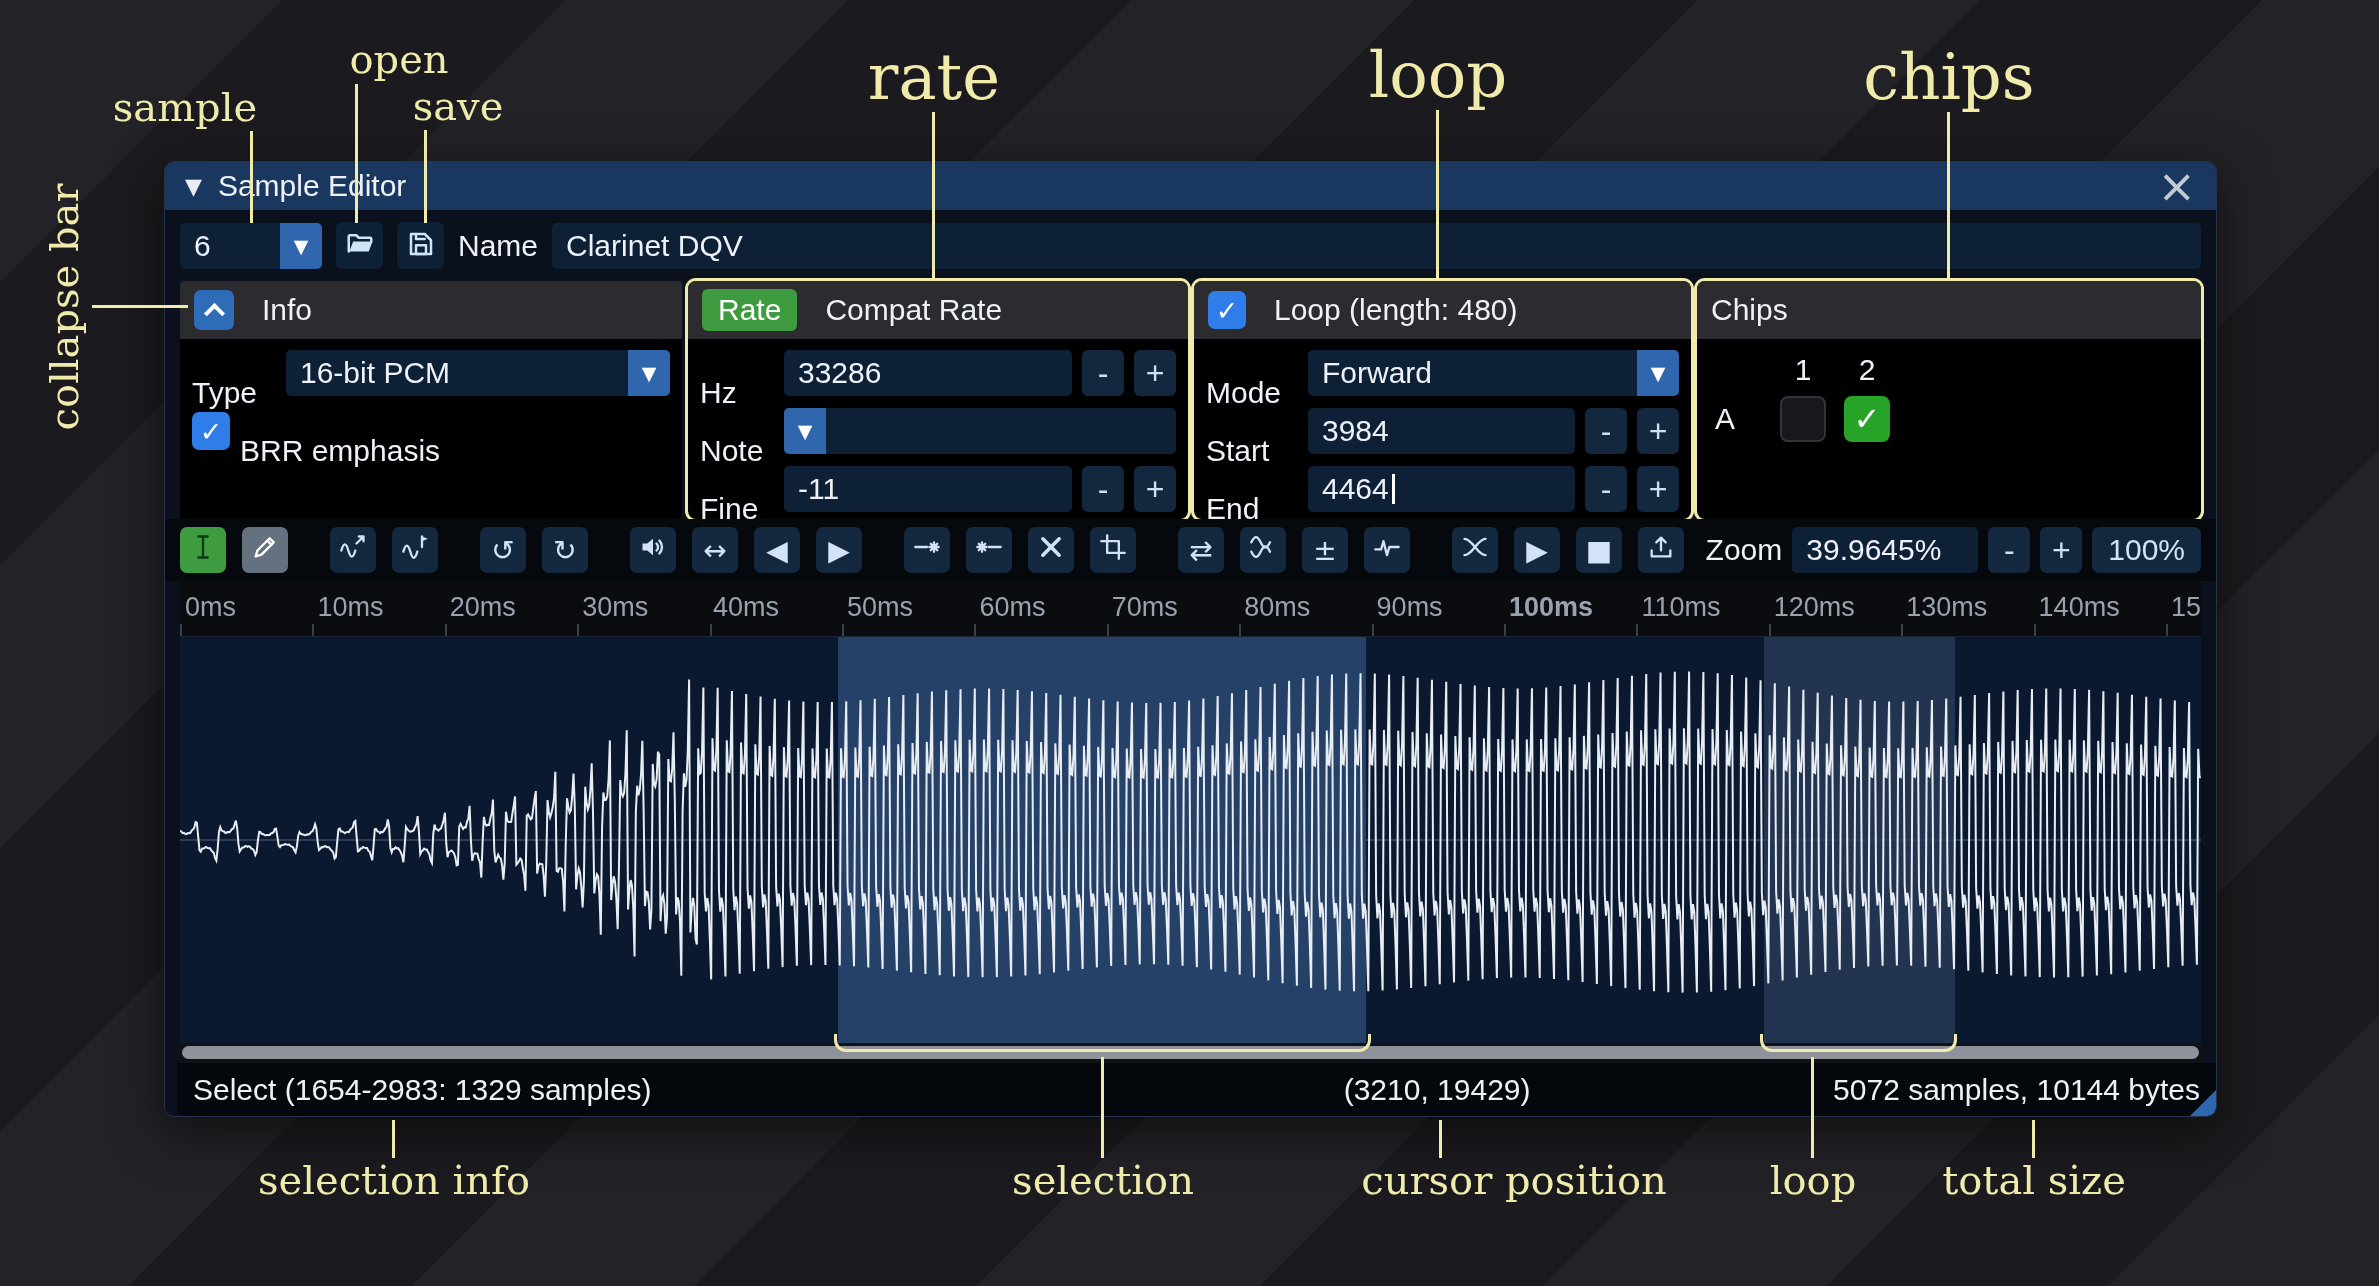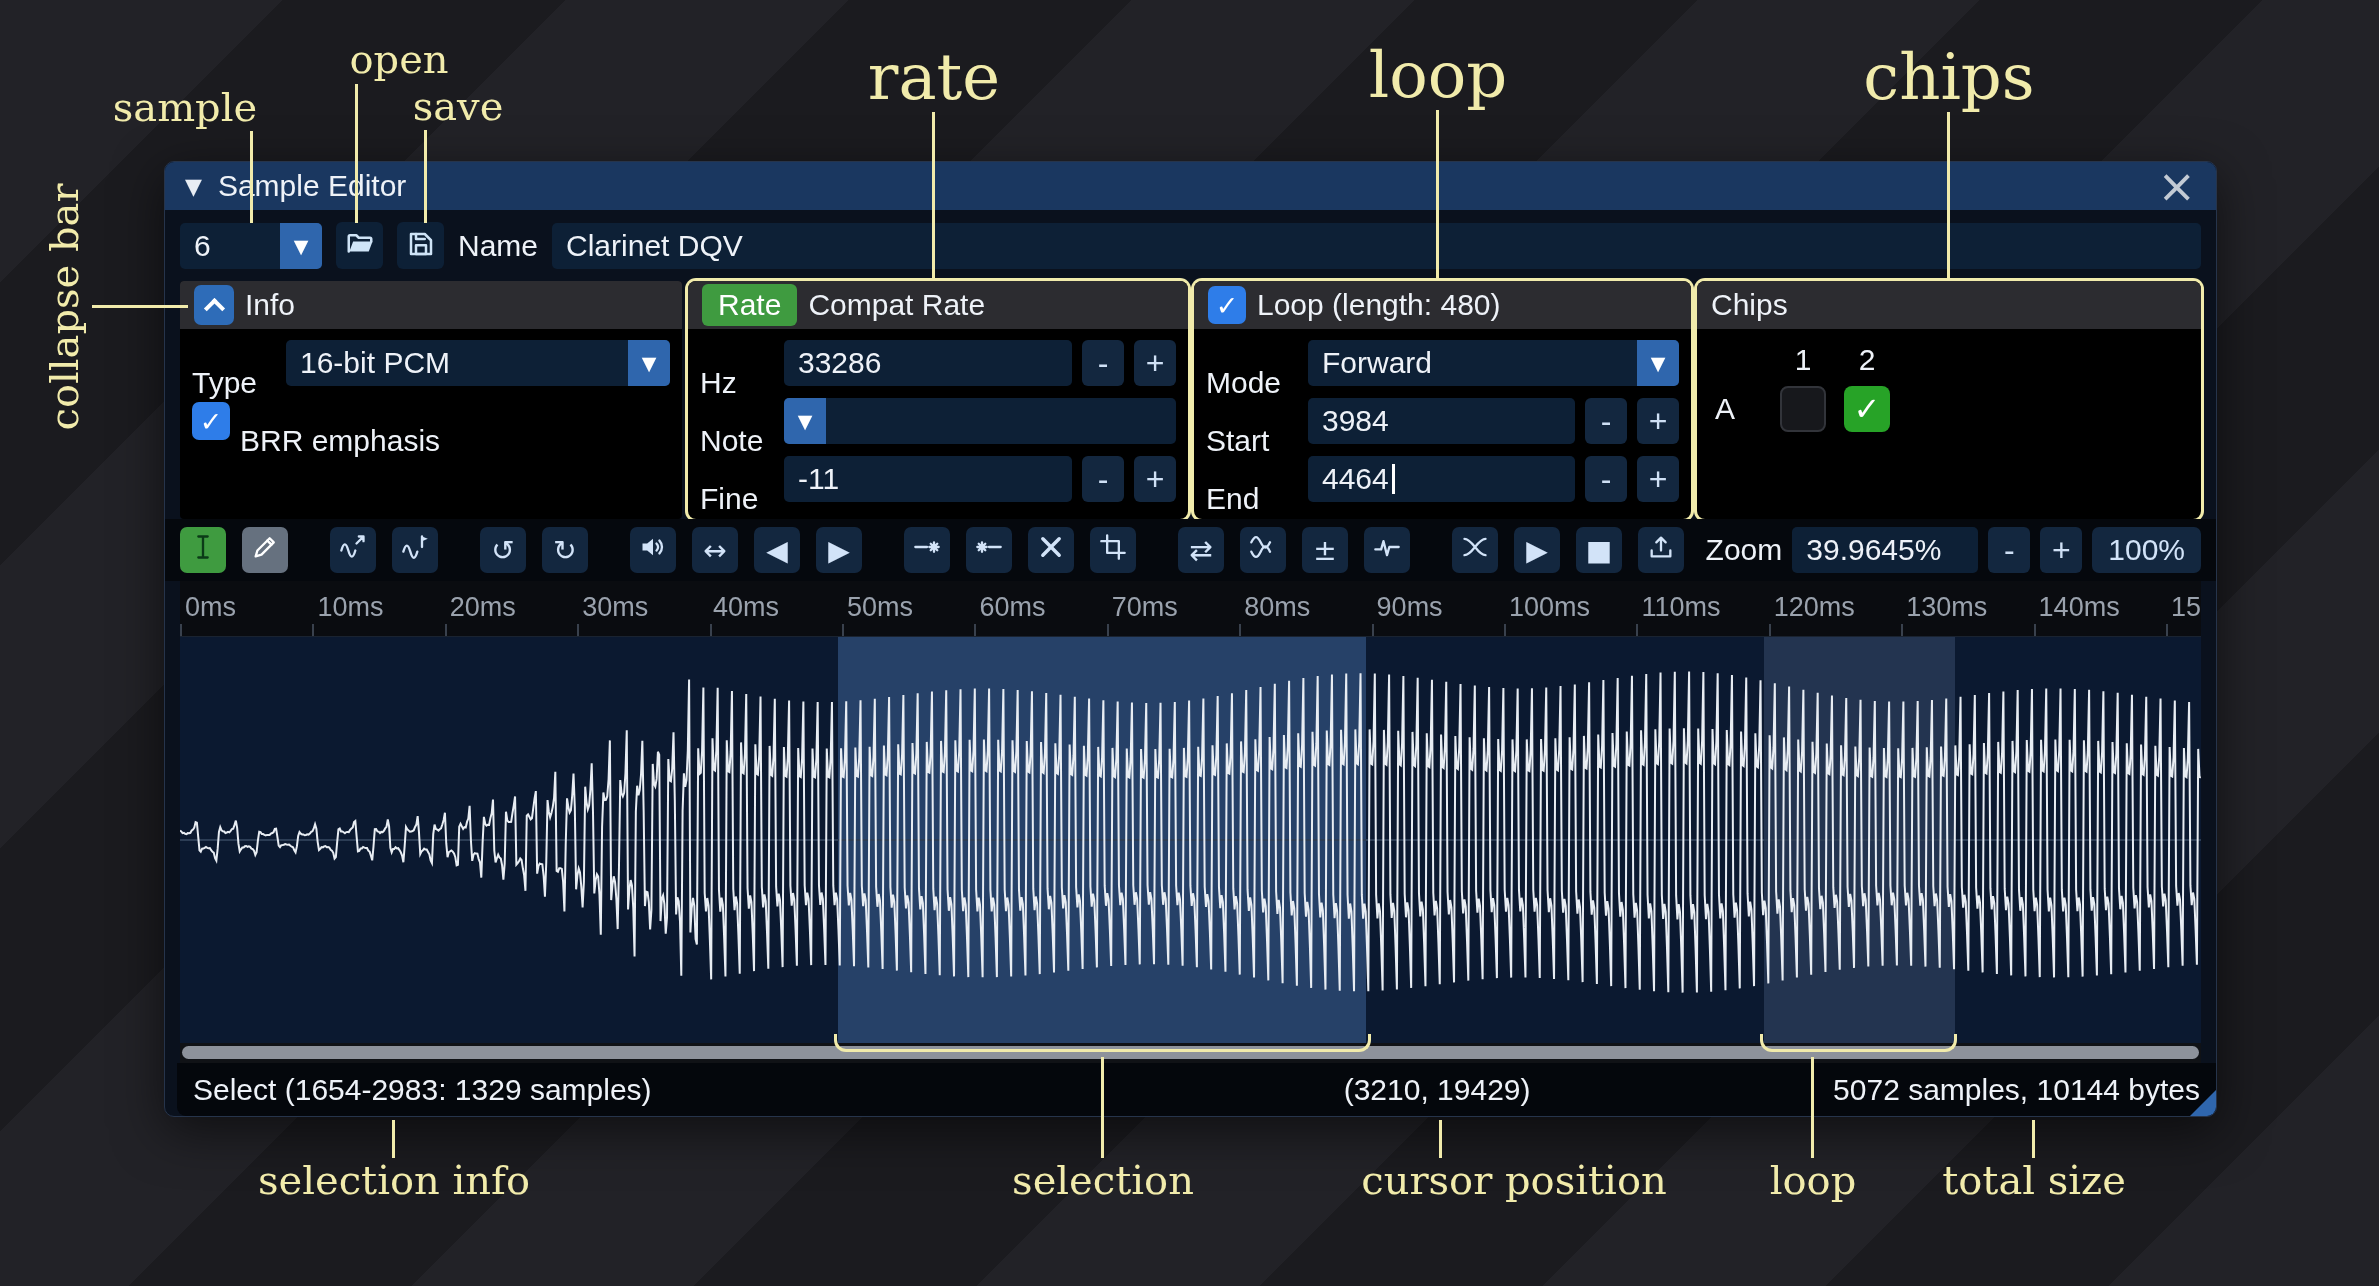--- a/index.html
+++ b/index.html
@@ -44,21 +44,21 @@
     color:#fff; font-size:19px; font-family:"DejaVu Sans",sans-serif; }
   .sample-dd { width:142px; }
   .iconbtn { width:47px; height:47px; background:#0d2036; border-radius:6px; border:none;
     display:flex; align-items:center; justify-content:center; }
   .iconbtn svg { width:30px; height:30px; stroke:#cfe4f7; fill:none; stroke-width:2;
     stroke-linecap:round; stroke-linejoin:round; }
 
   .panels { display:flex; gap:6px; padding:0 15px; height:238px; flex:0 0 auto; }
   .panel { background:#000; display:flex; flex-direction:column; border-radius:4px; overflow:hidden; }
   .panel.annotated { box-shadow:0 0 0 3px #f1ebab; border-radius:8px; }
-  .panel > header { height:48px; background:#2c2c30; display:flex; align-items:center; gap:11px;
+  .panel > header { height:58px; background:#2c2c30; display:flex; align-items:center; gap:28px;
     padding:0 14px; color:#eef2f8; font-size:30px; flex:0 0 auto; }
   .panel .pbody { flex:1; padding:8px 12px; display:flex; flex-direction:column; gap:6px; }
   .prow { display:flex; align-items:center; gap:10px; height:52px; }
   .rlbl { color:#eef2f8; font-size:30px; flex:0 0 auto;margin-top:40px; }
   .w84 { width:84px; } .w74 { width:74px; } .w92 { width:92px; }
   .grow { flex:1; }
   .spin { width:42px; height:46px; background:#13273f; color:#cfe0f5; font-size:32px; border:none;
     border-radius:6px; display:flex; align-items:center; justify-content:center; flex:0 0 auto; }
   .cb { border-radius:7px; display:flex; align-items:center; justify-content:center;
     color:#fff; font-weight:bold; font-family:"DejaVu Sans",sans-serif; }
@@ -391,21 +391,21 @@
         <span class="tlab" style="left: 667px;">50ms</span>
         <div class="tick" style="left: 794.4px;"></div>
         <span class="tlab" style="left: 799.4px;">60ms</span>
         <div class="tick" style="left: 926.8px;"></div>
         <span class="tlab" style="left: 931.8px;">70ms</span>
         <div class="tick" style="left: 1059.2px;"></div>
         <span class="tlab" style="left: 1064.2px;">80ms</span>
         <div class="tick" style="left: 1191.6px;"></div>
         <span class="tlab" style="left: 1196.6px;">90ms</span>
         <div class="tick" style="left: 1324px;"></div>
-        <span class="tlab" style="left: 1329px;">100ms</span>
+        <span class="tlab" style="left: 1329px; font-weight: bold;">100ms</span>
         <div class="tick" style="left: 1456.4px;"></div>
         <span class="tlab" style="left: 1461.4px;">110ms</span>
         <div class="tick" style="left: 1588.8px;"></div>
         <span class="tlab" style="left: 1593.8px;">120ms</span>
         <div class="tick" style="left: 1721.2px;"></div>
         <span class="tlab" style="left: 1726.2px;">130ms</span>
         <div class="tick" style="left: 1853.6px;"></div>
         <span class="tlab" style="left: 1858.6px;">140ms</span>
         <div class="tick" style="left: 1986px;"></div>
         <span class="tlab" style="left: 1991px;">150</span>

